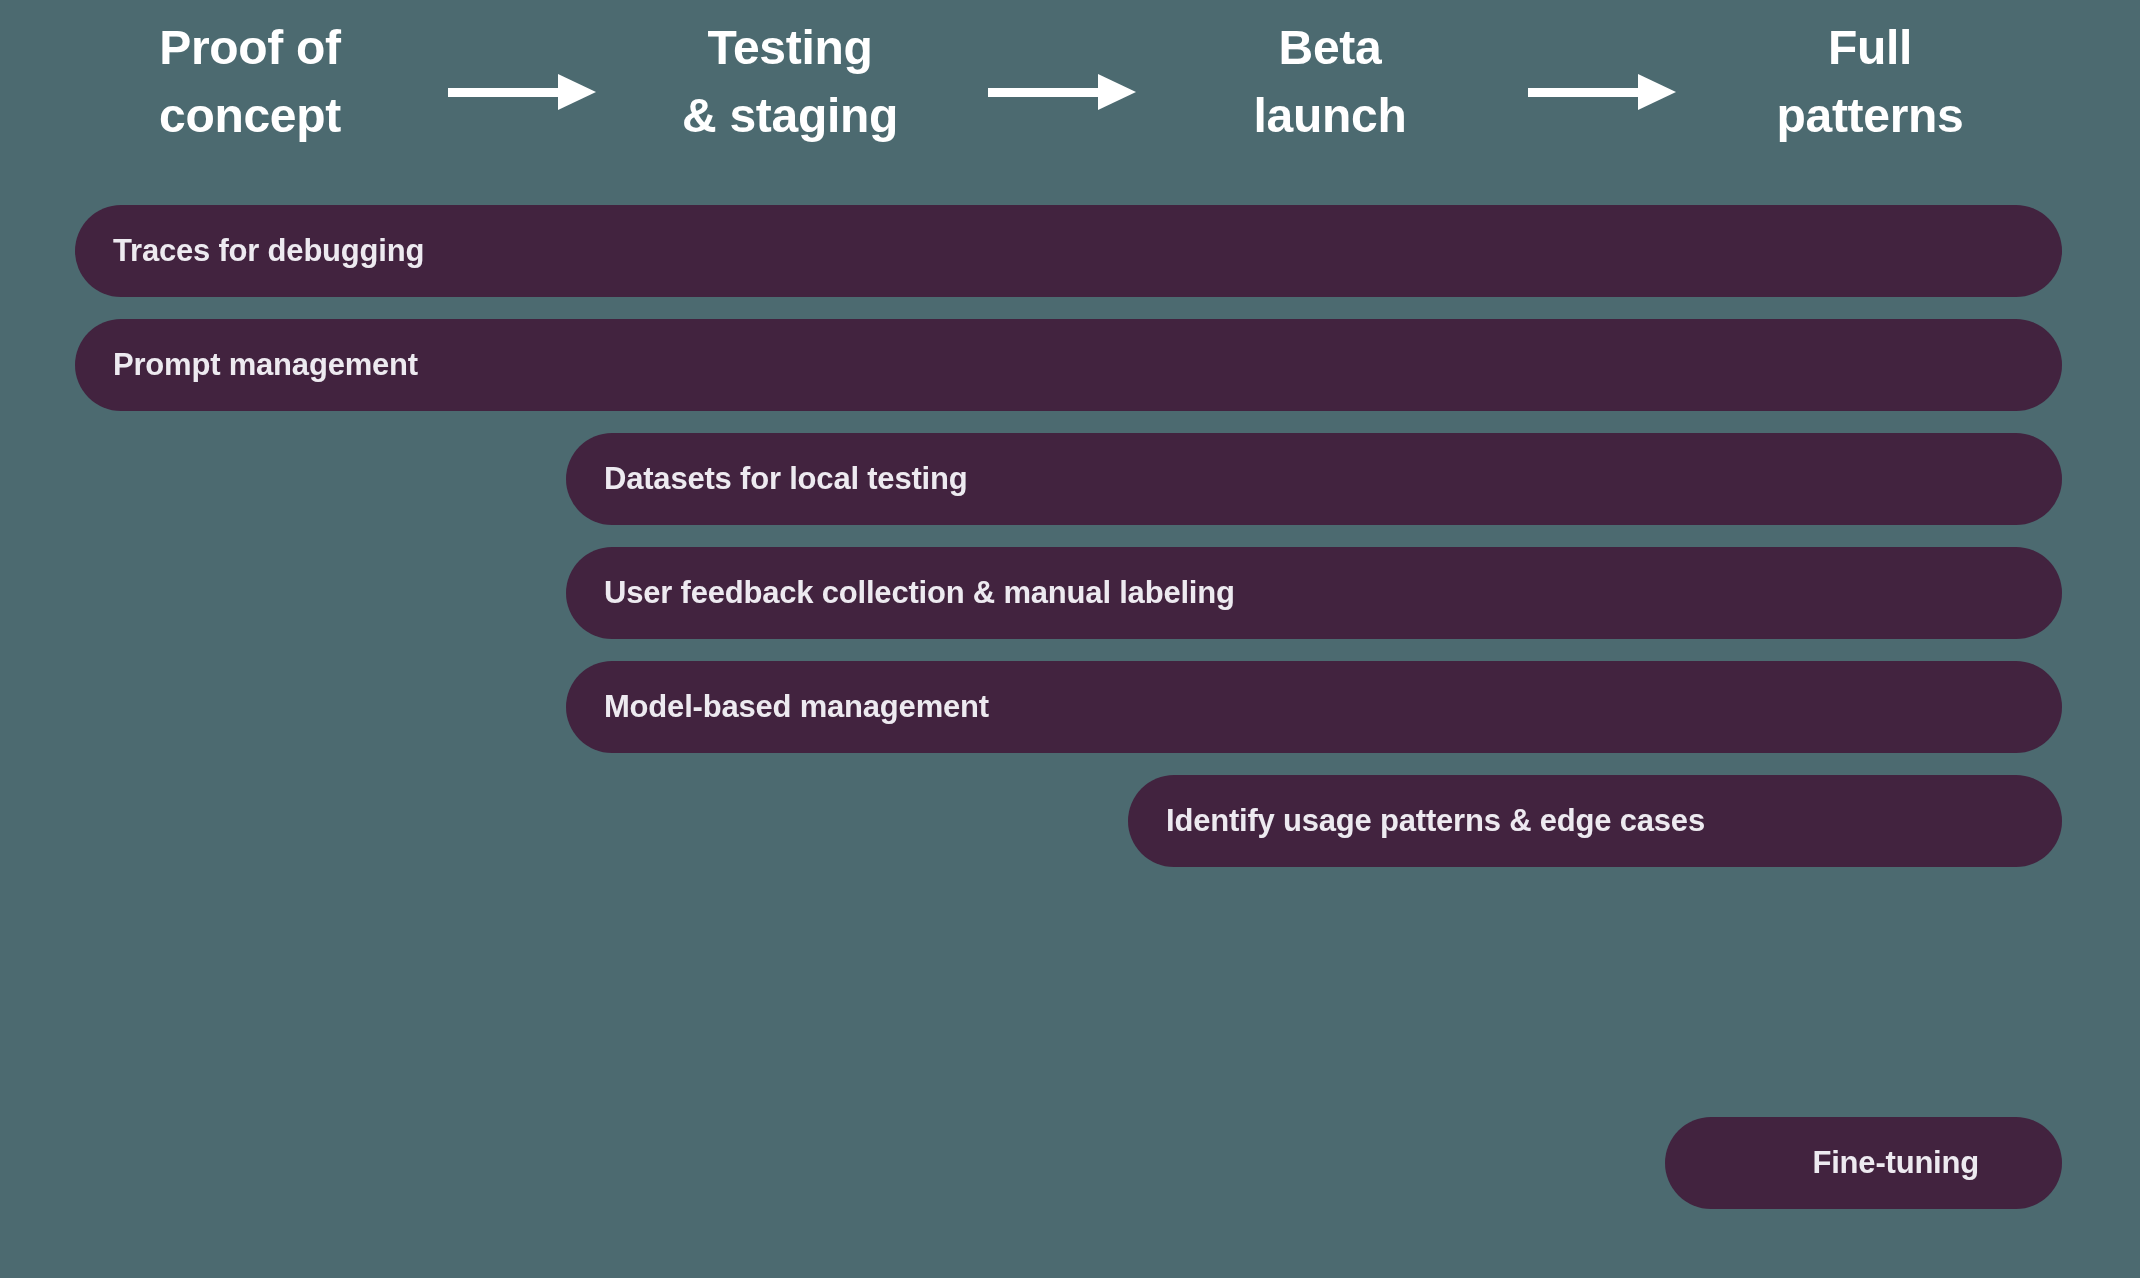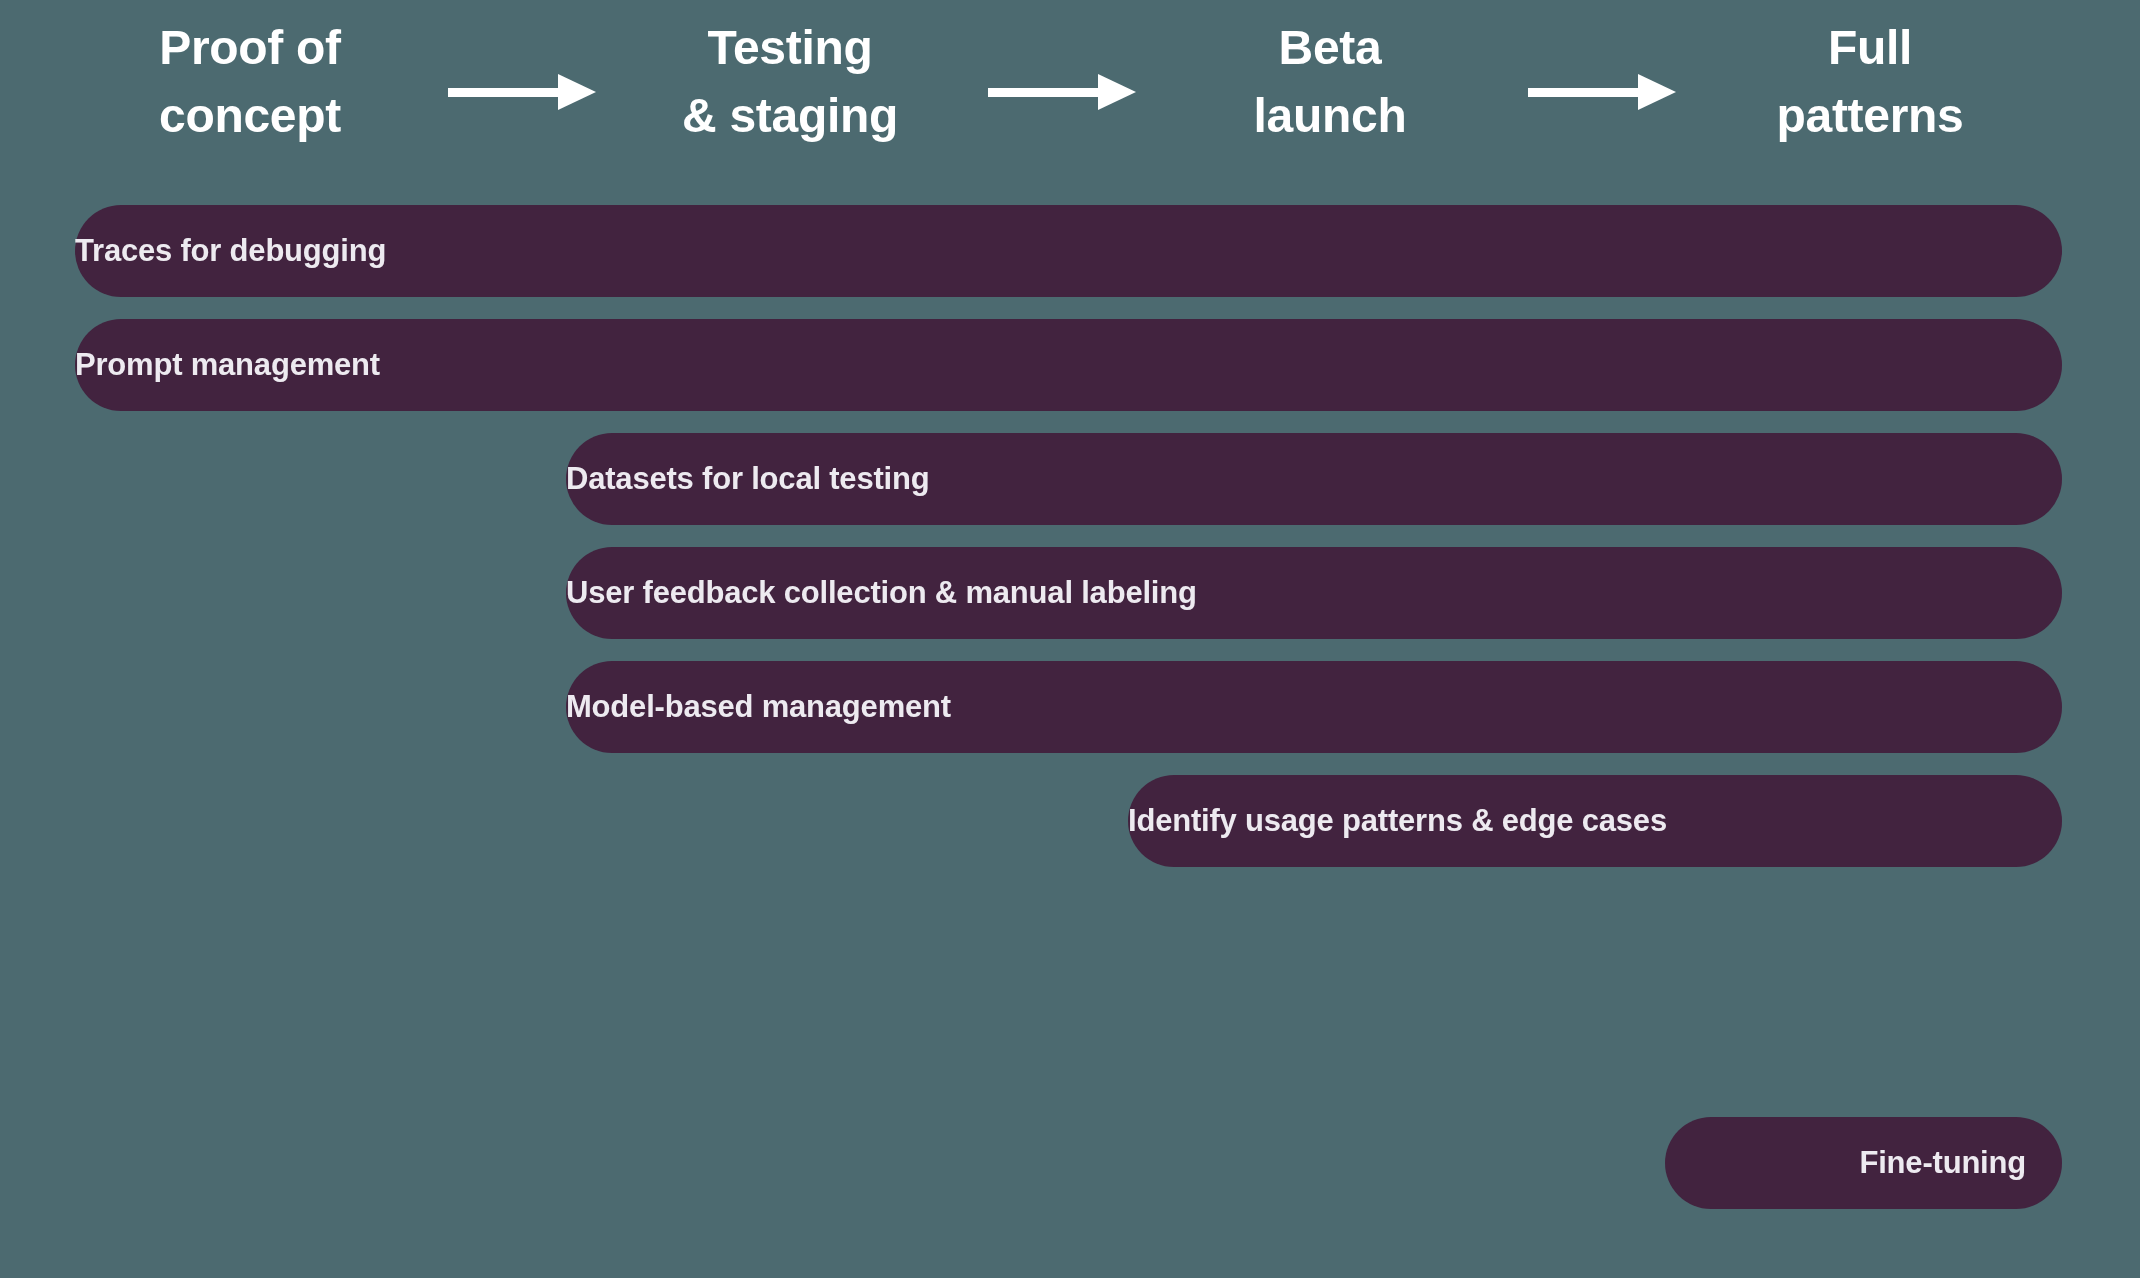--- a/index.html
+++ b/index.html
@@ -86,28 +86,29 @@
     display: flex;
     align-items: center;
   }
 
   .bar-label {
     color: #edeaf0;
     font-size: 31px;
     font-weight: bold;
     letter-spacing: -0.2px;
     white-space: nowrap;
+    padding-left: 38px;
   }
 
   .bar.align-right {
     justify-content: flex-end;
   }
   .bar.align-right .bar-label {
     padding-left: 0;
-    padding-right: 36px;
+    padding-right: 83px;
   }
 </style>
 </head>
 <body>
 
 <div id="canvas">
 
   <div id="phase-row">
       <div class="phase-label" style="left: 77px;">Proof of
 concept</div>

